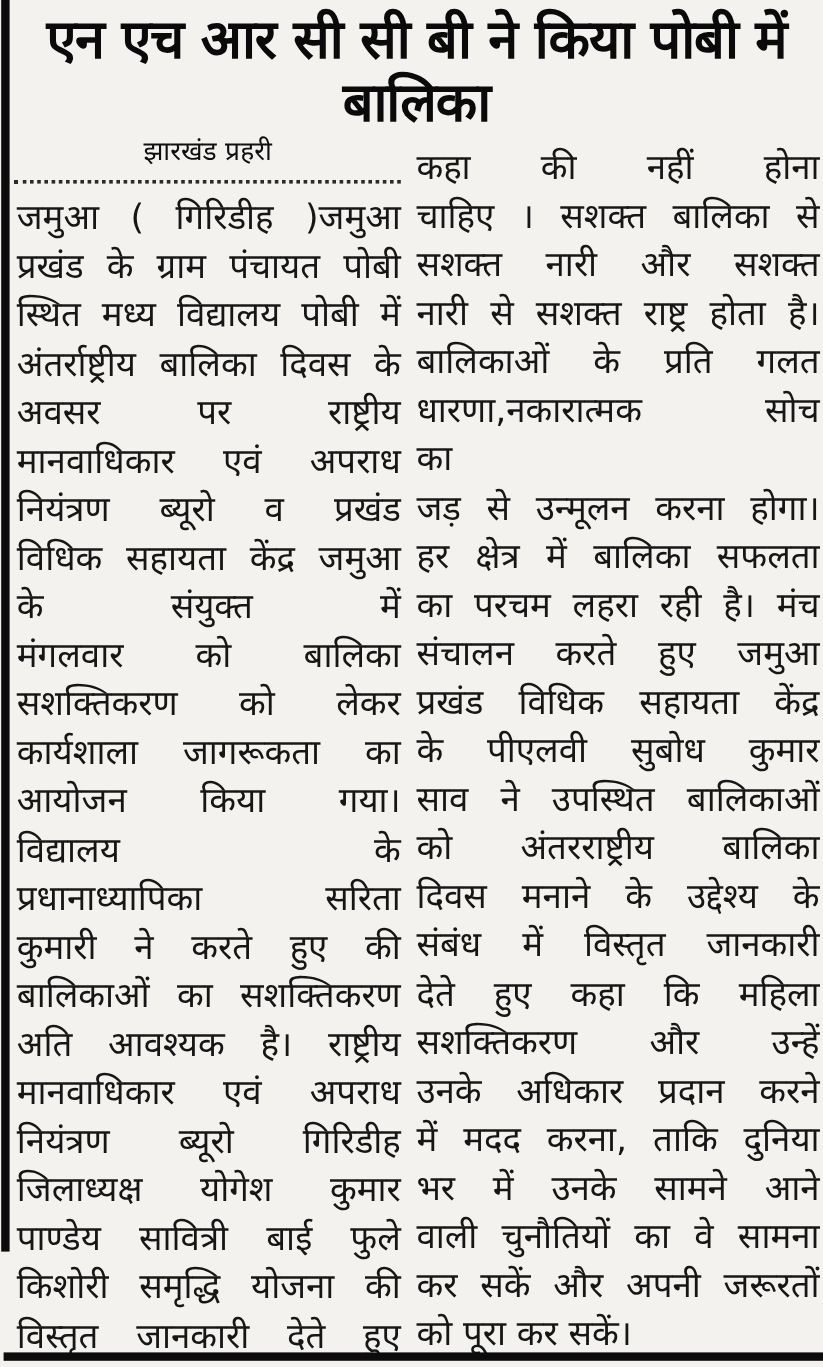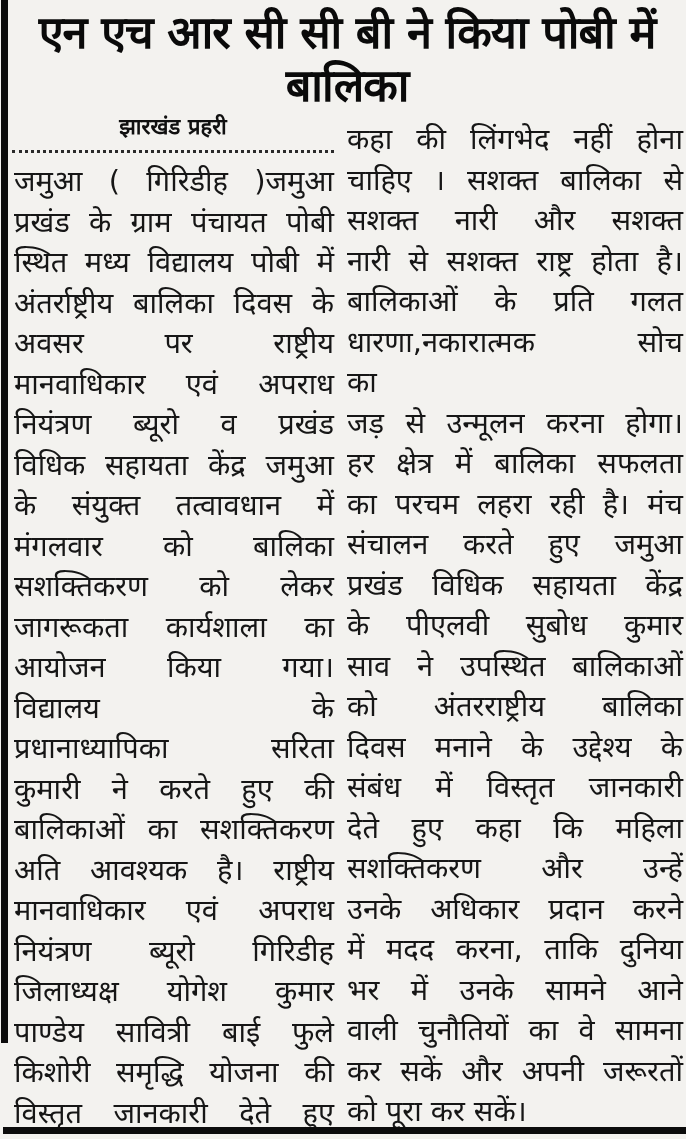--- a/index.html
+++ b/index.html
@@ -51,21 +51,21 @@
   .byline-wrap {
     position: absolute;
     left: 12px;
     top: 112px;
     width: 322px;
     text-align: center;
     padding-bottom: 8px;
     border-bottom: 3px dotted #2a2a2a;
   }
   .byline {
-    font-weight: 700;
+    font-weight: 400;
     font-size: 22px;
     line-height: 30px;
     color: #101010;
   }
   .col {
     position: absolute;
     font-size: 29px;
     color: #161616;
     text-align: center;
   }
@@ -154,36 +154,35 @@
       </div>
       <div class="body-line">
         <span>विधिक</span>
         <span>सहायता</span>
         <span>केंद्र</span>
         <span>जमुआ</span>
       </div>
       <div class="body-line">
         <span>के</span>
         <span>संयुक्त</span>
-        <span>तत्वावधान</span>
         <span>में</span>
       </div>
       <div class="body-line">
         <span>मंगलवार</span>
         <span>को</span>
         <span>बालिका</span>
       </div>
       <div class="body-line">
         <span>सशक्तिकरण</span>
         <span>को</span>
         <span>लेकर</span>
       </div>
       <div class="body-line">
+        <span>कार्यशाला</span>
         <span>जागरूकता</span>
-        <span>कार्यशाला</span>
         <span>का</span>
       </div>
       <div class="body-line">
         <span>आयोजन</span>
         <span>किया</span>
         <span>गया।</span>
       </div>
       <div class="body-line">
         <span>विद्यालय</span>
         <span>के</span>
@@ -242,21 +241,20 @@
         <span>जानकारी</span>
         <span>देते</span>
         <span>हुए</span>
       </div>
     </div>
 
   <div class="col col-right">
       <div class="body-line">
         <span>कहा</span>
         <span>की</span>
-        <span>लिंगभेद</span>
         <span>नहीं</span>
         <span>होना</span>
       </div>
       <div class="body-line">
         <span>चाहिए</span>
         <span>।</span>
         <span>सशक्त</span>
         <span>बालिका</span>
         <span>से</span>
       </div>

